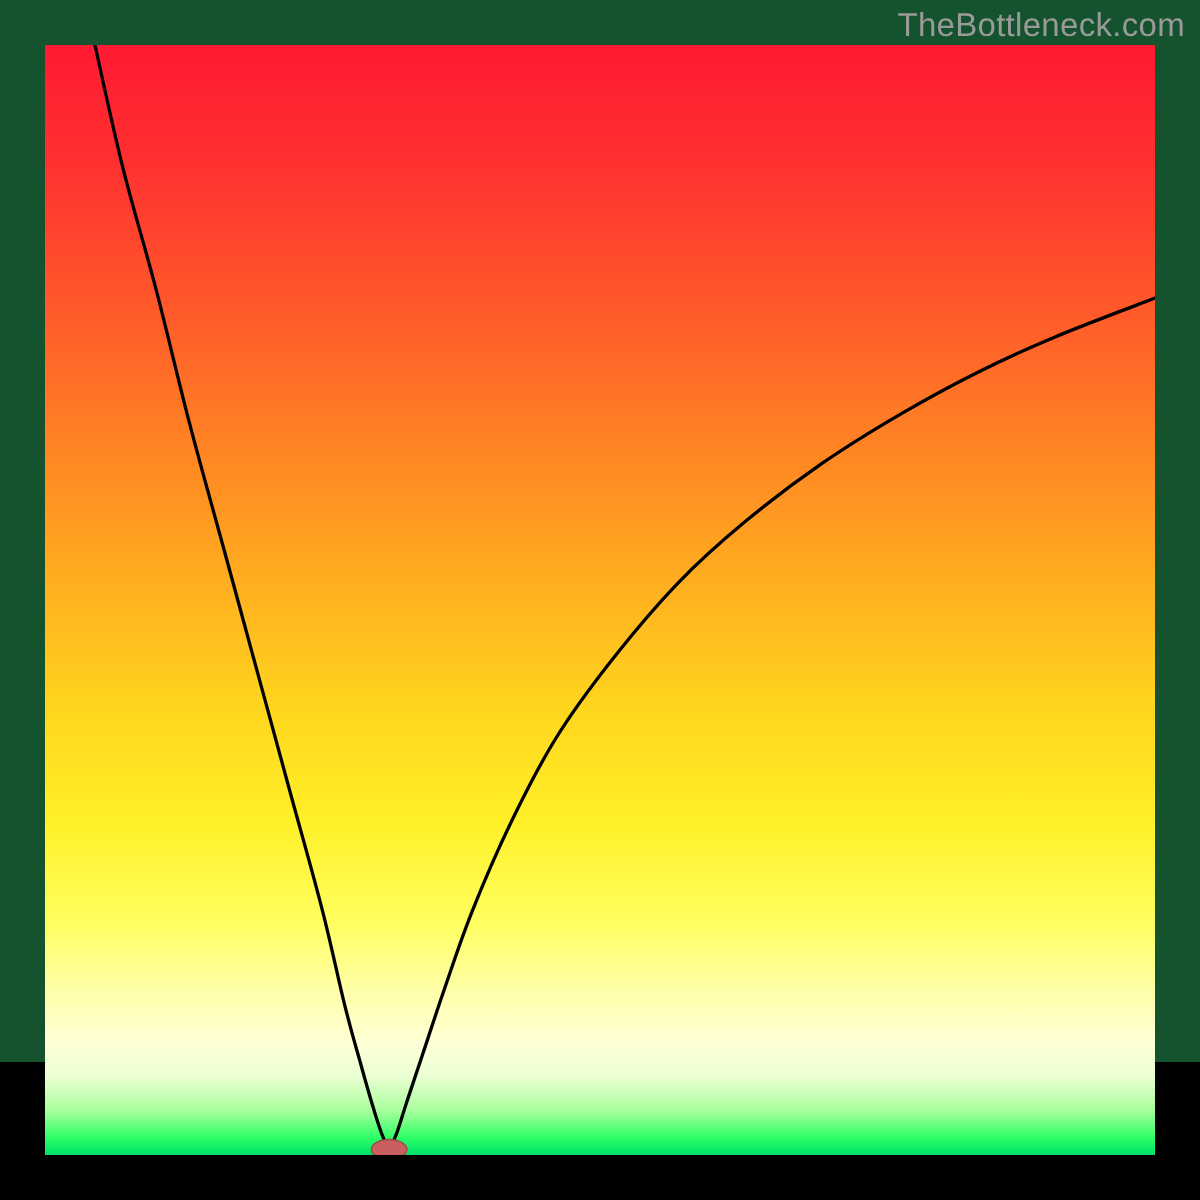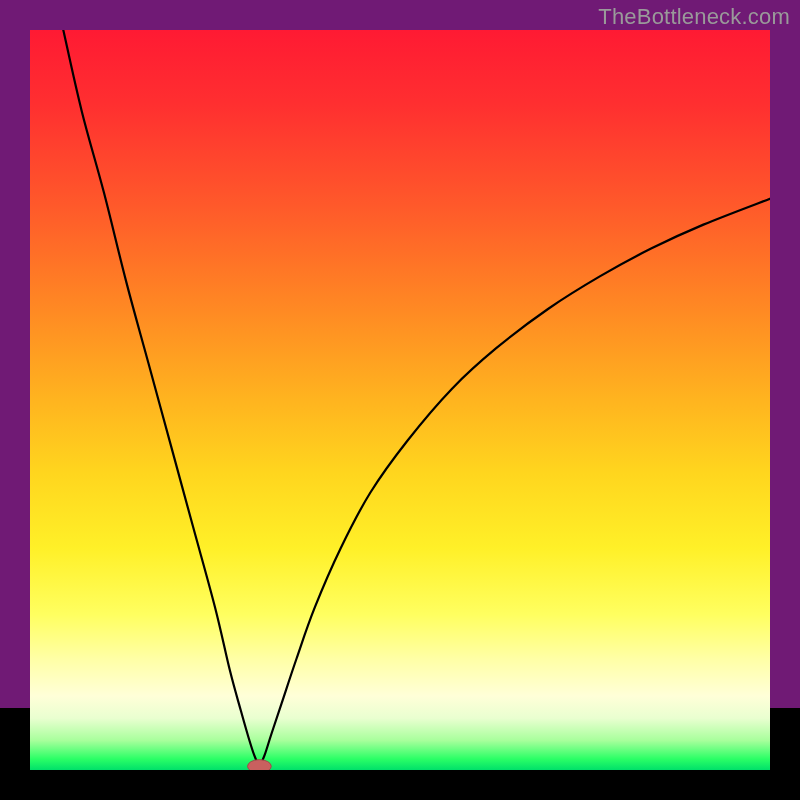--- a/index.html
+++ b/index.html
@@ -10,21 +10,21 @@
     background: #000;
     overflow: hidden;
     font-family: Arial, Helvetica, sans-serif;
   }
   .frame {
     position: absolute;
     top: 0;
     left: 0;
     width: 800px;
     height: 708px;
-    background: #701a75;
+    background: #14532d;
   }
   .plot {
     position: absolute;
     top: 30px;
     left: 30px;
     width: 740px;
     height: 740px;
     background: linear-gradient(to bottom,
       #ff1a33 0%,
       #ff2f30 10%,

